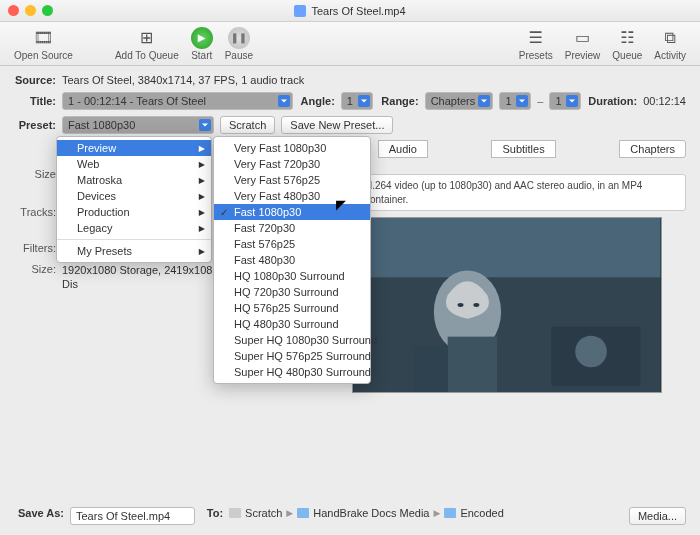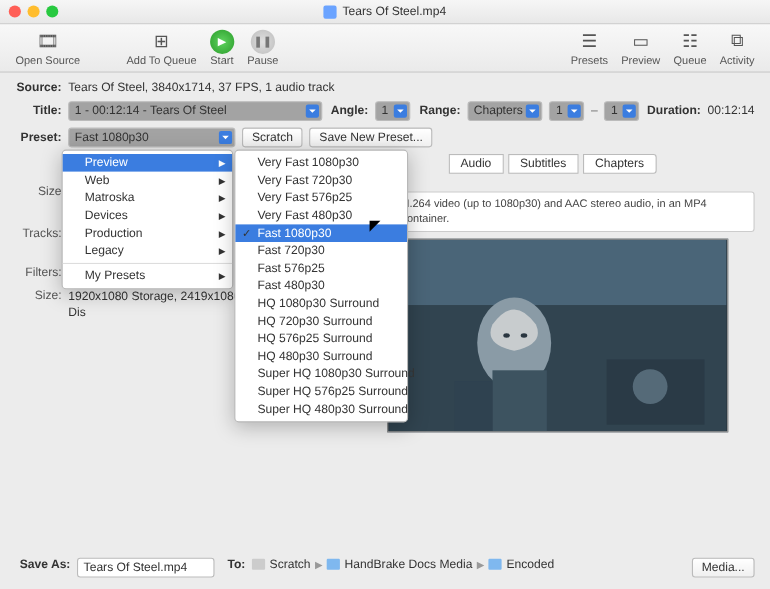--- a/index.html
+++ b/index.html
@@ -23,21 +23,21 @@
 .select{height:18px;background:#a3a3a3;border:1px solid #bbb;border-radius:3px;display:flex;align-items:center;padding:0 16px 0 5px;font-size:11px;position:relative}
 .select::after{content:"";position:absolute;right:2px;top:2px;bottom:2px;width:12px;background:#3b7de0;border-radius:2px}
 .select::before{content:"";position:absolute;right:5px;top:50%;transform:translateY(-50%);border-left:3px solid transparent;border-right:3px solid transparent;border-top:3px solid #fff;z-index:1}
 .btn{height:18px;background:linear-gradient(#fff,#f0f0f0);border:1px solid #bbb;border-radius:3px;padding:0 8px;display:flex;align-items:center;font-size:11px}
 .dash{color:#666}
 .main{display:flex;gap:12px;margin-top:4px}
 .left-col{width:220px}
 .info-row{display:flex;margin-bottom:6px;font-size:11px}
 .info-lbl{width:48px;text-align:right;color:#555;padding-right:6px}
 .info-val{flex:1;color:#333;line-height:1.35}
-.tabs{display:flex;gap:5px;margin-bottom:16px;justify-content:center}
+.tabs{display:flex;gap:5px;margin-bottom:16px;justify-content:space-between}
 .tab{padding:2px 10px;border:1px solid #bbb;background:#fff;font-size:11px;margin-left:-1px}
 .tab:first-child{border-radius:3px 0 0 3px}
 .tab:last-child{border-radius:0 3px 3px 0}
 .desc-box{border:1px solid #ccc;background:#fff;border-radius:3px;padding:4px 6px;font-size:10px;line-height:1.35;color:#444}
 .preview{width:310px;height:176px;background:#2a3842;margin-top:6px;border:1px solid #999;overflow:hidden;position:relative}
 .preview svg{width:100%;height:100%}
 .saveas{position:absolute;bottom:10px;left:14px;right:14px;display:flex;align-items:flex-start;gap:6px}
 .text-input{flex:1;max-width:260px;height:18px;background:#fff;border:1px solid #bbb;border-radius:3px;padding:0 5px;display:flex;align-items:center;font-size:11px}
 .crumb{display:flex;align-items:center;gap:4px;font-size:11px;color:#444}
 .folder{width:12px;height:10px;background:#7fb8ef;border-radius:1px;display:inline-block}

